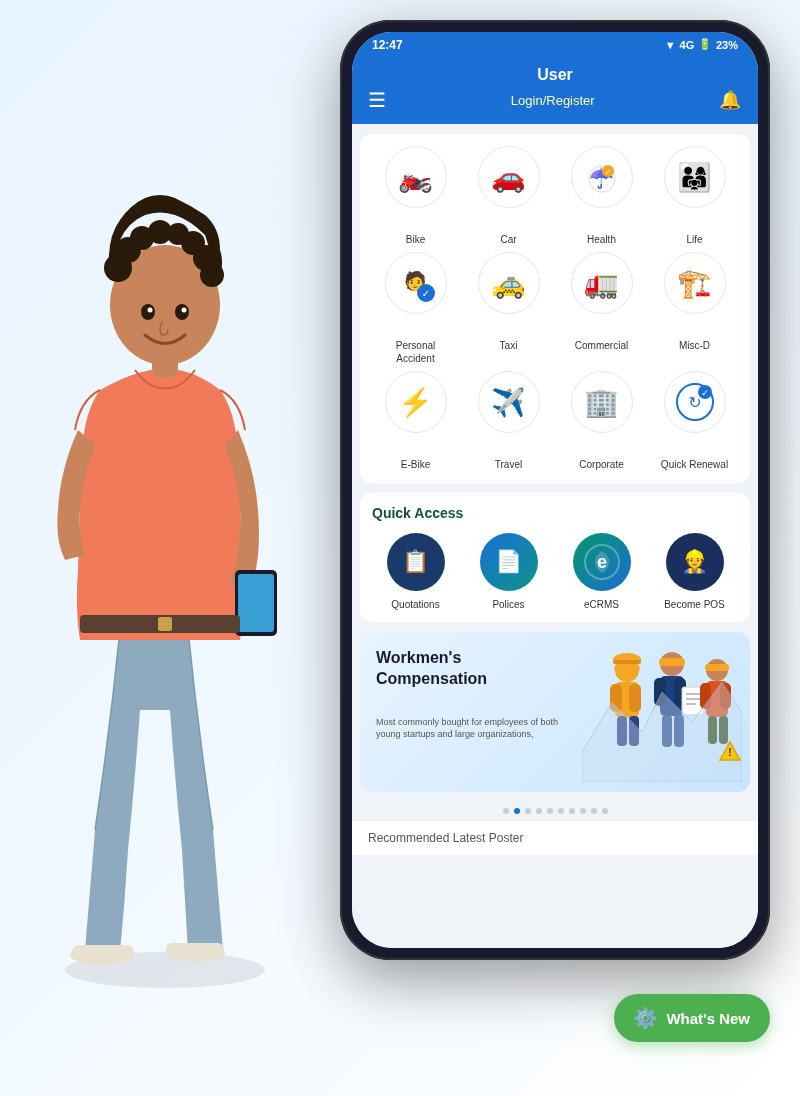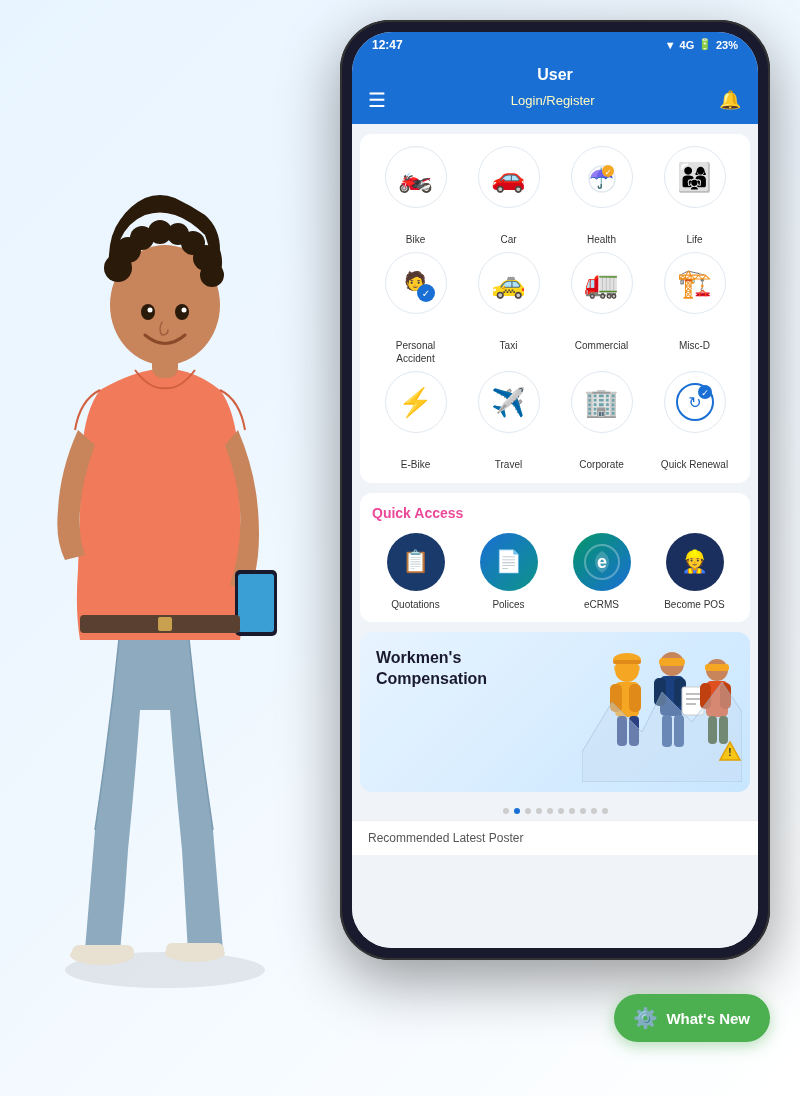--- a/index.html
+++ b/index.html
@@ -147,21 +147,21 @@
       font-size: 10px;
       text-align: center;
       color: #333;
       font-weight: 500;
       line-height: 1.3;
       margin-top: 19px;
     }
 
     
     .quick-access-title {
-      color: #ec4899;
+      color: #14532d;
       font-weight: 700;
       font-size: 14px;
       margin-bottom: 12px;
     }
 
     .quick-grid {
       display: grid;
       grid-template-columns: repeat(4, 1fr);
       gap: 6px;
     }
@@ -523,20 +523,21 @@
               </div>
               <span class="qa-label">Become POS</span>
             </div>
 
           </div>
         </div>
 
         <div class="banner-card">
           <div class="banner-text-area">
             <div class="banner-title">Workmen's<br>Compensation</div>
+            <div class="banner-desc">Most commonly bought for employees of both young startups and large organizations,</div>
           </div>
           <div class="worker-icons">
             <svg width="160" height="140" viewBox="0 0 160 140">
 
               <circle cx="45" cy="28" r="12" fill="#f5a623"></circle>
               <rect x="32" y="22" width="26" height="8" rx="4" fill="#f5a623" opacity="0.7"></rect>
               <rect x="33" y="40" width="24" height="35" rx="5" fill="#f5a623"></rect>
               <rect x="28" y="42" width="12" height="28" rx="5" fill="#e08a1a"></rect>
               <rect x="47" y="42" width="12" height="28" rx="5" fill="#e08a1a"></rect>
               <rect x="35" y="74" width="10" height="30" rx="4" fill="#2a4080"></rect>

